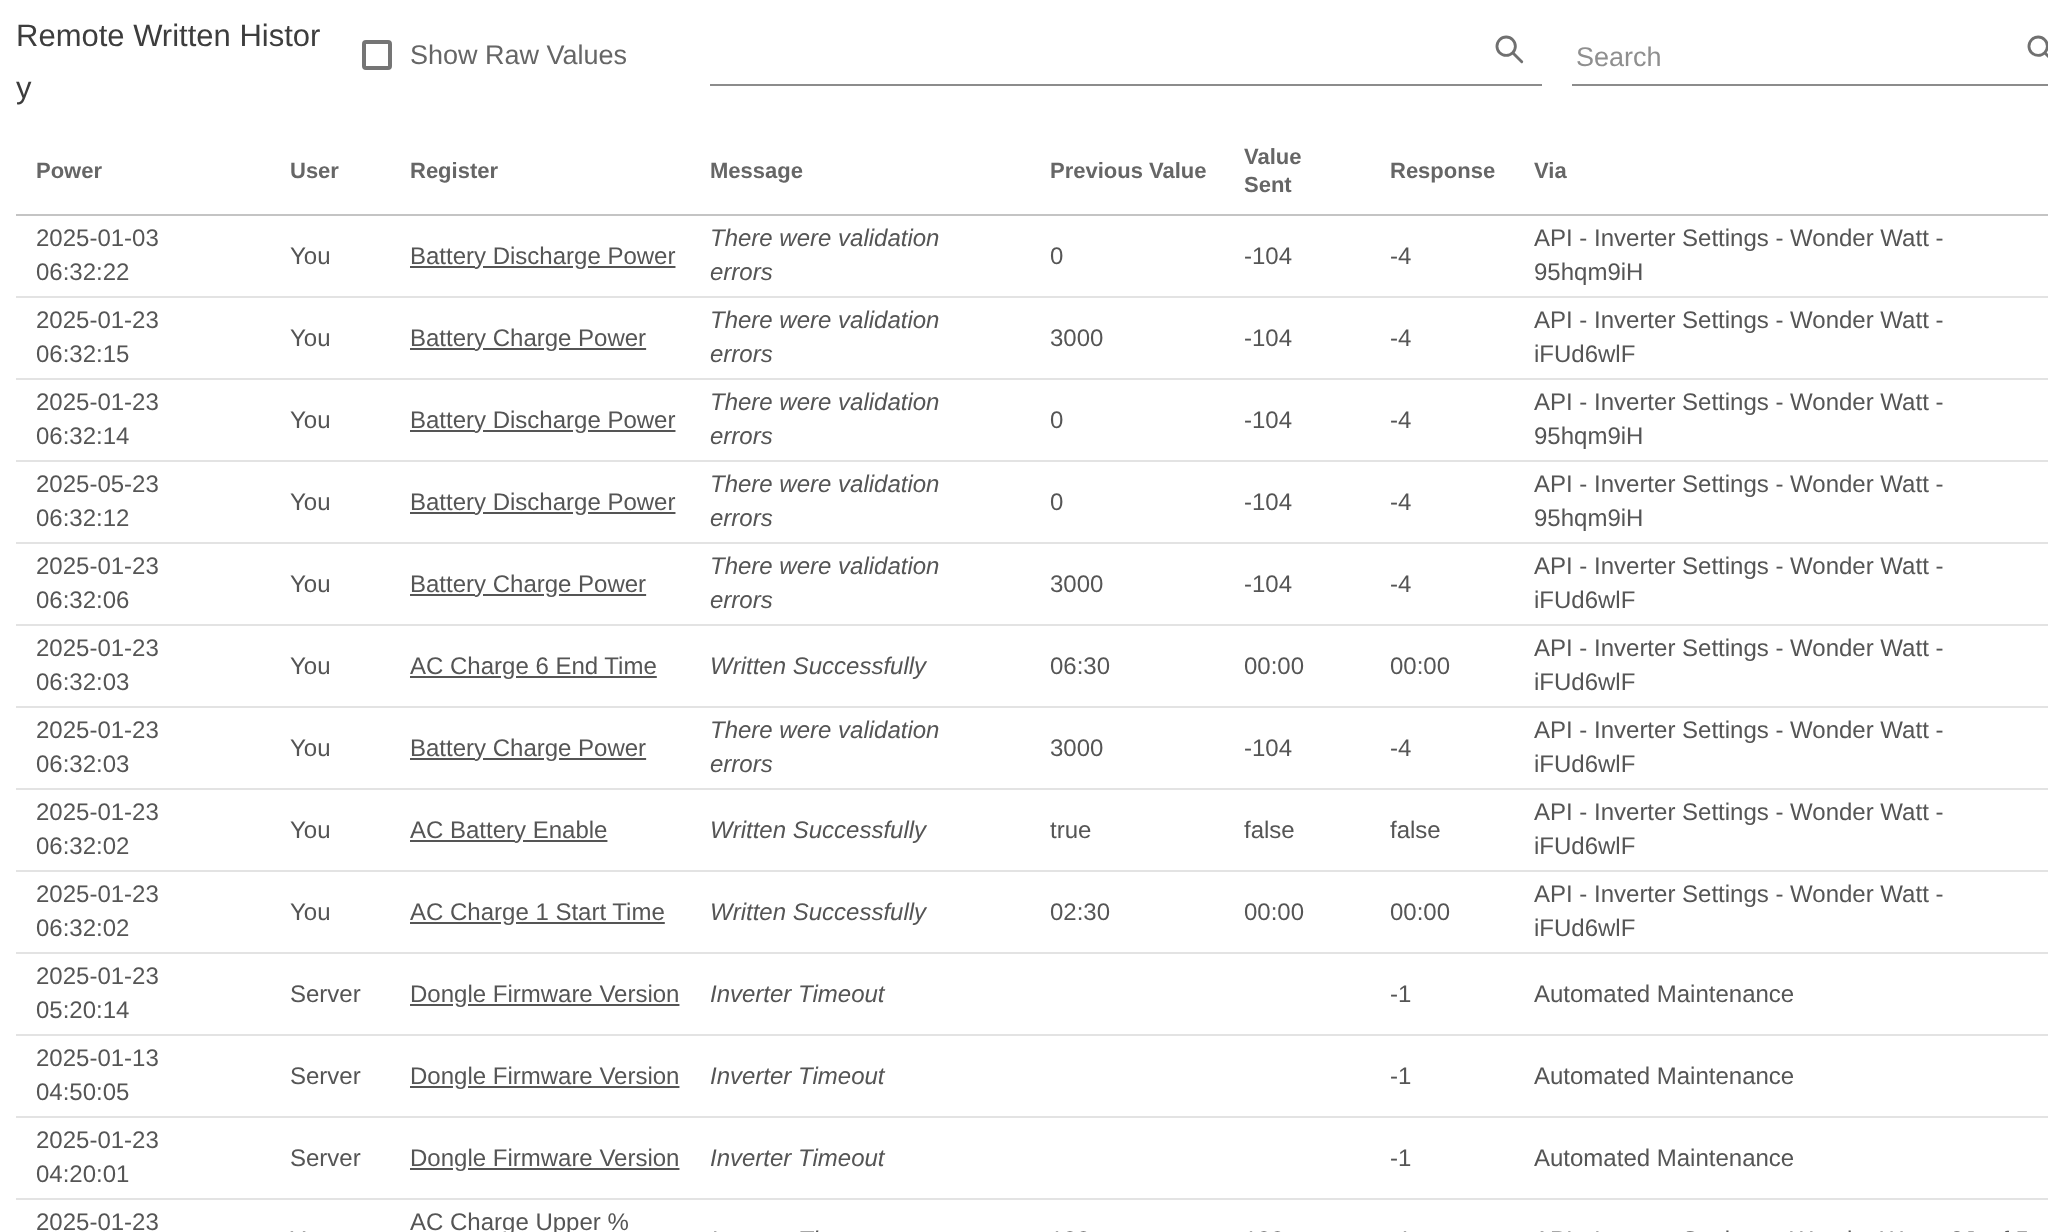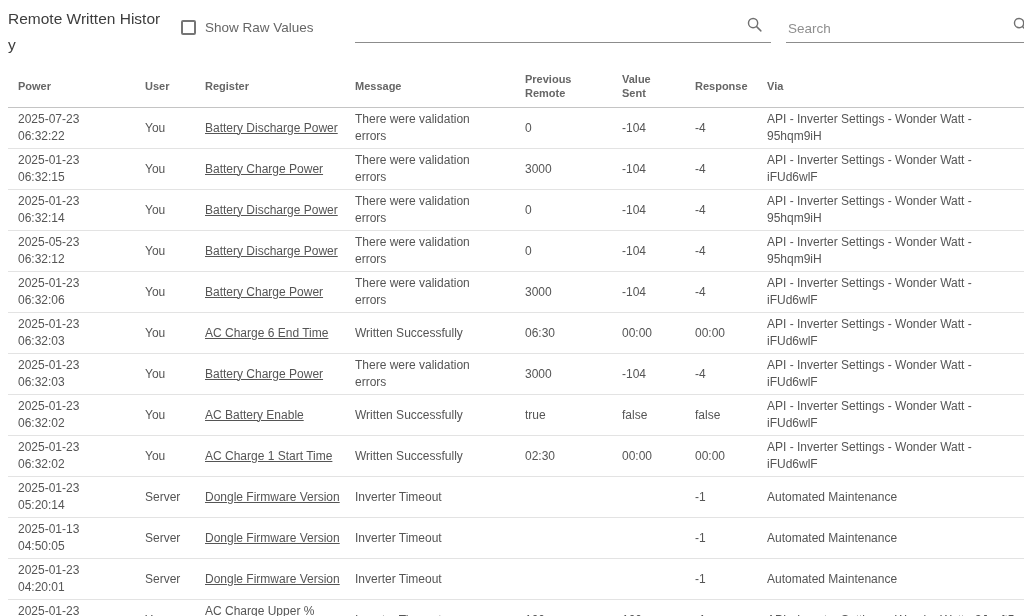--- a/index.html
+++ b/index.html
@@ -35,21 +35,21 @@
     vertical-align: middle; padding: 2px 8px 7px 10px; line-height: 14px;
     border-bottom: 1px solid #c4c4c4; height: 27px; }
   td { font-size: 12px; color: #555555; vertical-align: middle;
     padding: 3px 8px 3px 10px; line-height: 17px; height: 34px; }
   tbody tr + tr td { border-top: 1px solid #e3e3e3; }
   col.c-time { width: 127px; } col.c-user { width: 60px; }
   col.c-register { width: 150px; } col.c-message { width: 170px; }
   col.c-prev { width: 97px; } col.c-sent { width: 73px; }
   col.c-resp { width: 72px; } col.c-via { width: 272px; }
   td[data-field="register"] { padding-right: 4px; text-decoration: underline; }
-  td[data-field="message"] { padding-right: 12px; }
+  td[data-field="message"] { padding-right: 12px; font-style: italic; }
 </style>
 </head>
 <body>
 
 <div class="stage">
 
   <div class="page-title">Remote Written History</div>
 
   <div class="checkbox-row">
     <div class="checkbox"></div>
@@ -86,29 +86,29 @@
         <col class="c-sent">
         <col class="c-resp">
         <col class="c-via">
     </colgroup>
     <thead>
       <tr>
         <th>Power</th>
         <th>User</th>
         <th>Register</th>
         <th>Message</th>
-        <th>Previous Remote</th>
+        <th>Previous Value</th>
         <th>Value Sent</th>
         <th>Response</th>
         <th>Via</th>
       </tr>
     </thead>
     <tbody>
         <tr>
-      <td data-field="time">2025-07-23 06:32:22</td>
+      <td data-field="time">2025-01-03 06:32:22</td>
       <td data-field="user">You</td>
       <td data-field="register">Battery Discharge Power</td>
       <td data-field="message">There were validation errors</td>
       <td data-field="previous_value">0</td>
       <td data-field="value_sent">-104</td>
       <td data-field="response">-4</td>
       <td data-field="via">API - Inverter Settings - Wonder Watt - 95hqm9iH</td>
     </tr>
         <tr>
       <td data-field="time">2025-01-23 06:32:15</td>

